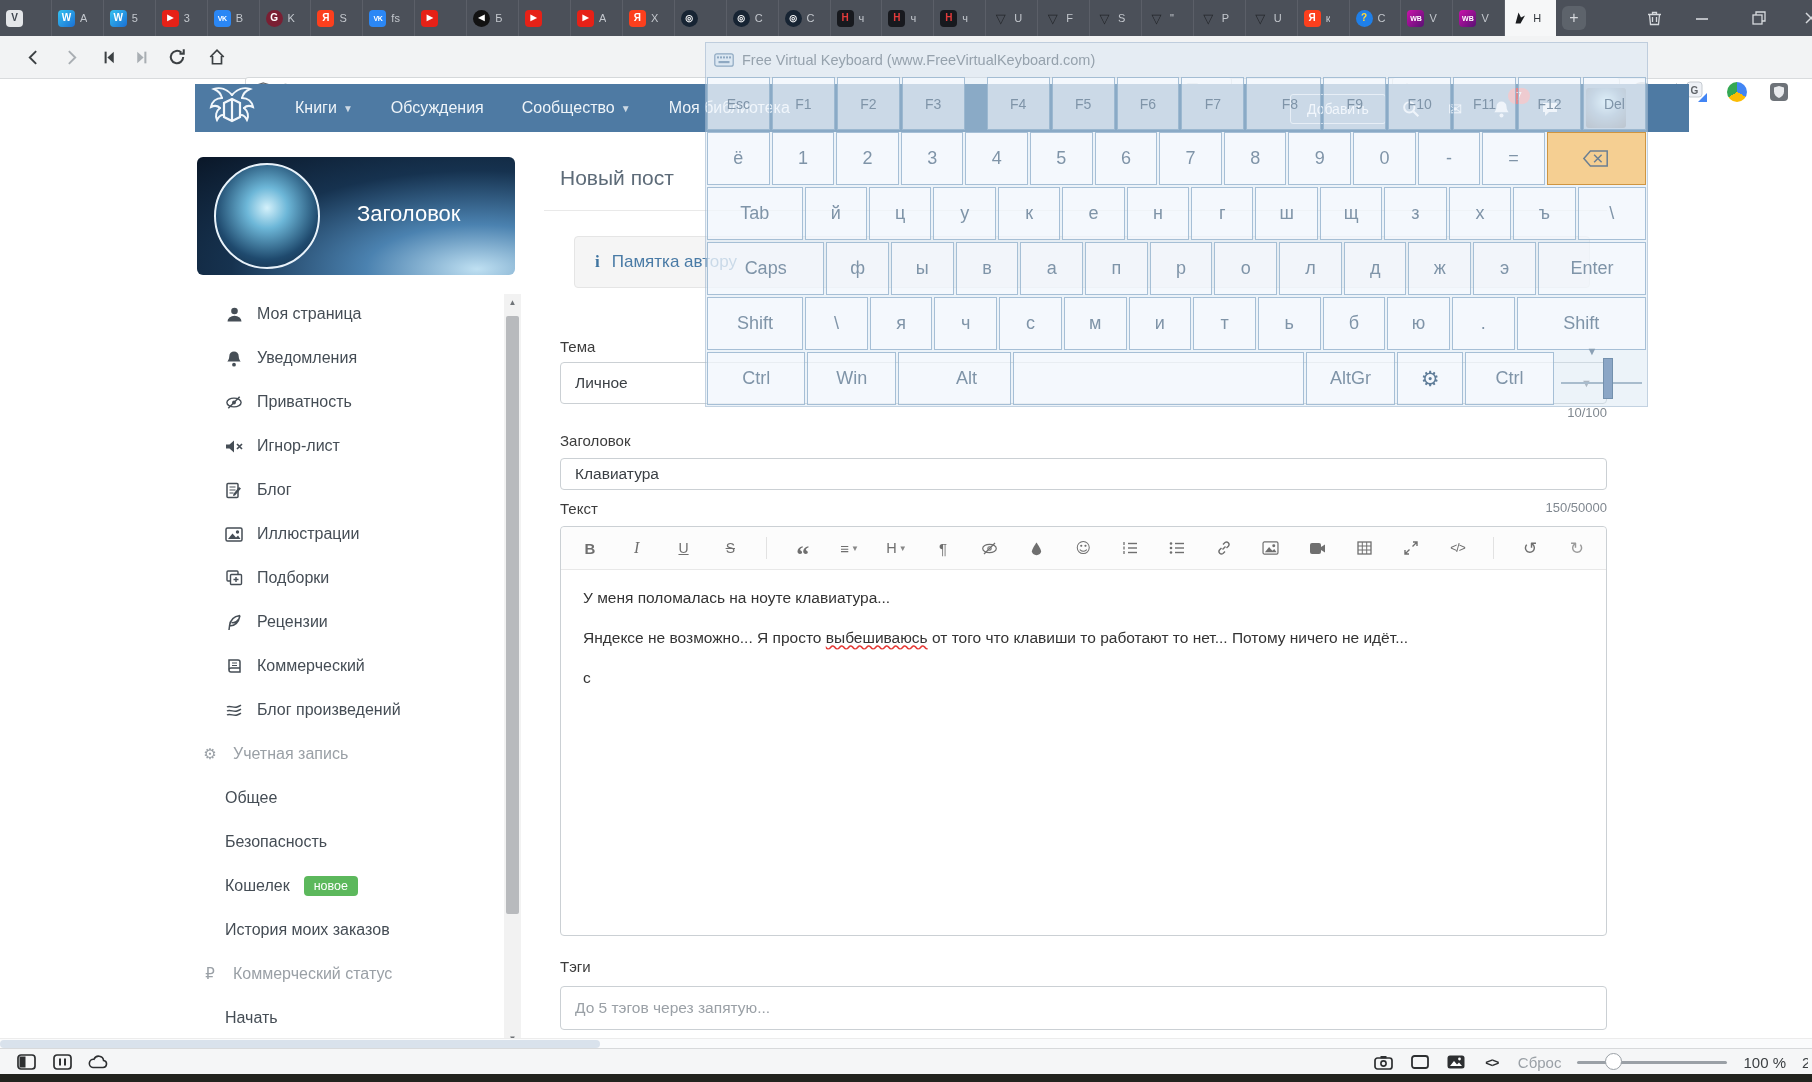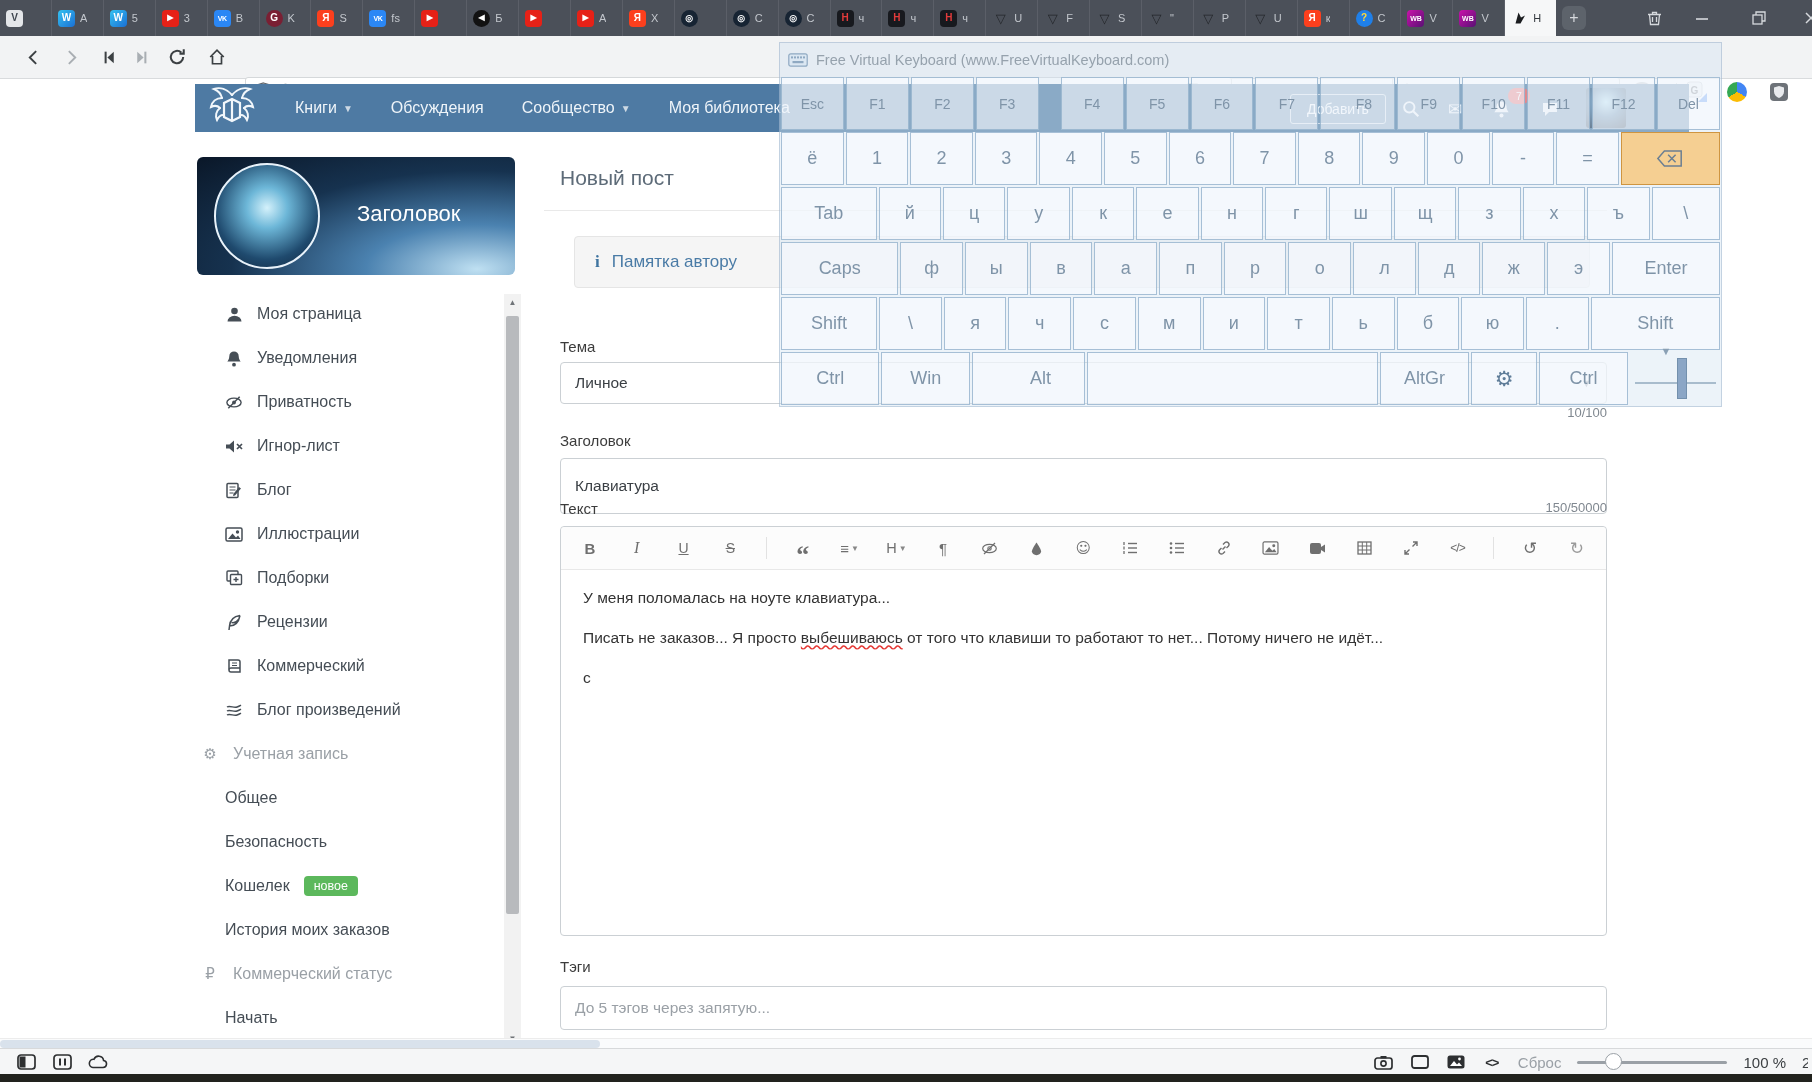--- a/index.html
+++ b/index.html
@@ -114,21 +114,21 @@
   .sb-ic{width:20px;height:20px;display:flex;align-items:center;justify-content:center}
   .sb-reset{color:#9aa0a6;font-size:15px}
   .sb-slider{position:relative;width:150px;height:16px}
   .sb-slider .trk{position:absolute;left:0;right:0;top:7px;height:3px;background:#9aa0a6;border-radius:2px}
   .sb-slider .knb{position:absolute;left:28px;top:-1px;width:17px;height:17px;border-radius:50%;background:#fff;
                   border:1px solid #9aa0a6;box-sizing:border-box}
   .sb-zoom{color:#3c4043;font-size:15px}
   .sb-clip{color:#3c4043;font-size:15px;width:6px;overflow:hidden;white-space:nowrap}
   #taskstrip{position:absolute;left:0;top:1074px;width:1812px;height:8px;background:#22231e}
   
-  #fvk{position:absolute;left:779px;top:42px;width:943px;height:365px;background:rgba(213,229,242,.45);
+  #fvk{position:absolute;left:705px;top:42px;width:943px;height:365px;background:rgba(213,229,242,.45);
        border:1px solid rgba(120,150,180,.35);box-sizing:border-box}
   #fvk-title{height:33px;display:flex;align-items:center;gap:8px;padding-left:8px;color:#96a2ad;font-size:14.5px}
   .kb-row{display:flex;height:55px}
   .kb-key{margin:1px;border:1px solid rgba(140,172,200,.75);background:rgba(249,252,255,.58);color:#7f94a8;
           font-size:18px;display:flex;align-items:center;justify-content:center;box-sizing:border-box;min-width:0}
   .kb-row.frow .kb-key{font-size:14px}
   .kb-key.backspace{background:rgba(247,198,120,.8);border-color:#cf9540}
   .kb-key.gear{font-size:21px;color:#5f7d99}
   .kb-key.slider{border:none;background:transparent;position:relative}
   .sl-caret{position:absolute;top:-7px;left:34%;font-size:11px;color:#8aa0b5}
@@ -568,21 +568,21 @@
   </div>
 
   <div class="flabel" style="top:178px">Тема</div>
   <div class="finput fselect" style="top:202px;height:42px">
     <span>Личное</span>
     <span class="sel-caret">▼</span>
   </div>
 
   <div class="fcounter" style="top:245px">10/100</div>
   <div class="flabel" style="top:272px">Заголовок</div>
-  <input class="finput" style="top: 298px; height: 56px;" value="Клавиатура">
+  <input class="finput" style="top: 298px; height: 32px;" value="Клавиатура">
 
   <div class="flabel" style="top:340px">Текст</div>
   <div class="fcounter" style="top:340px">150/50000</div>
 
   <div id="editor">
     <div id="ed-toolbar">
         <span class="tb-btn">
           <span style="font-weight:bold;font-size:15px">B</span>
         </span>
         <span class="tb-btn">
@@ -686,21 +686,21 @@
         <span class="tb-sep"></span>
         <span class="tb-btn">
           <span style="font-family:'DejaVu Sans',sans-serif;font-size:17px">↺</span>
         </span>
         <span class="tb-btn">
           <span style="font-family:'DejaVu Sans',sans-serif;font-size:17px;color:#9b9b9b">↻</span>
         </span>
       </div>
     <div id="ed-content">
         <p><span>У меня поломалась на ноуте клавиатура...</span></p>
-        <p><span>Писать не заказов... Я просто </span><span class="misspell">выбешиваюсь</span><span> от того что клавиши то работают то нет... Потому ничего не идёт...</span></p>
+        <p><span>Яндексе не возможно... Я просто </span><span class="misspell">выбешиваюсь</span><span> от того что клавиши то работают то нет... Потому ничего не идёт...</span></p>
         <p><span>с</span></p>
       </div>
   </div>
 
   <div class="flabel" style="top:798px">Тэги</div>
   <input class="finput" style="top: 826px; height: 44px;" placeholder="До 5 тэгов через запятую...">
 </div>
 
 <div id="hscroll">
     <div class="hthumb"></div>

